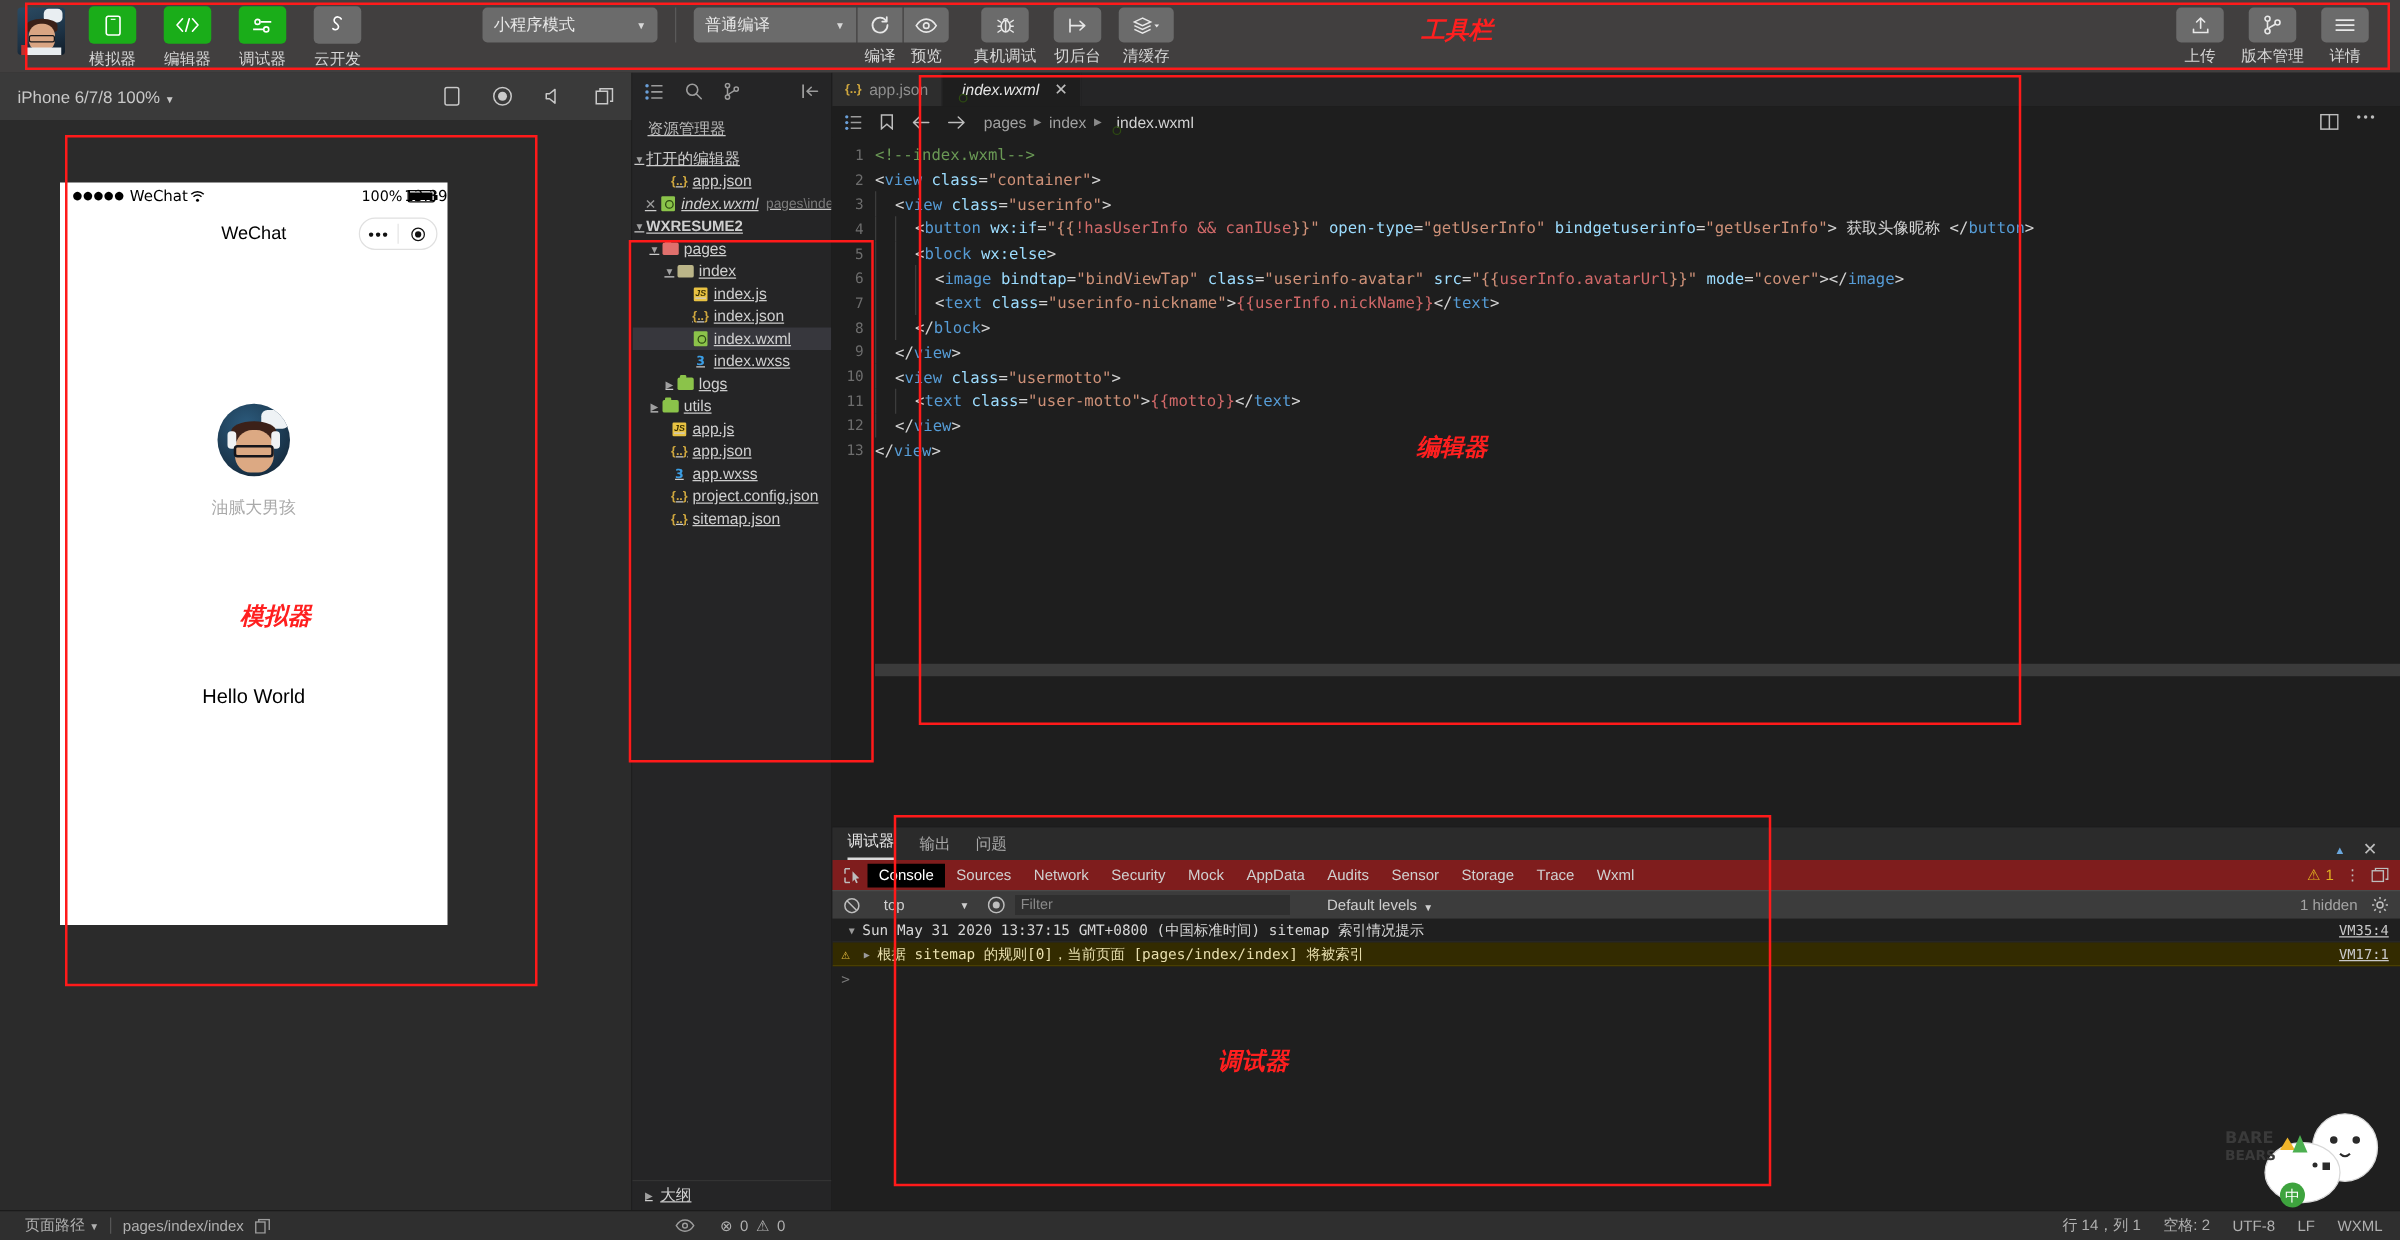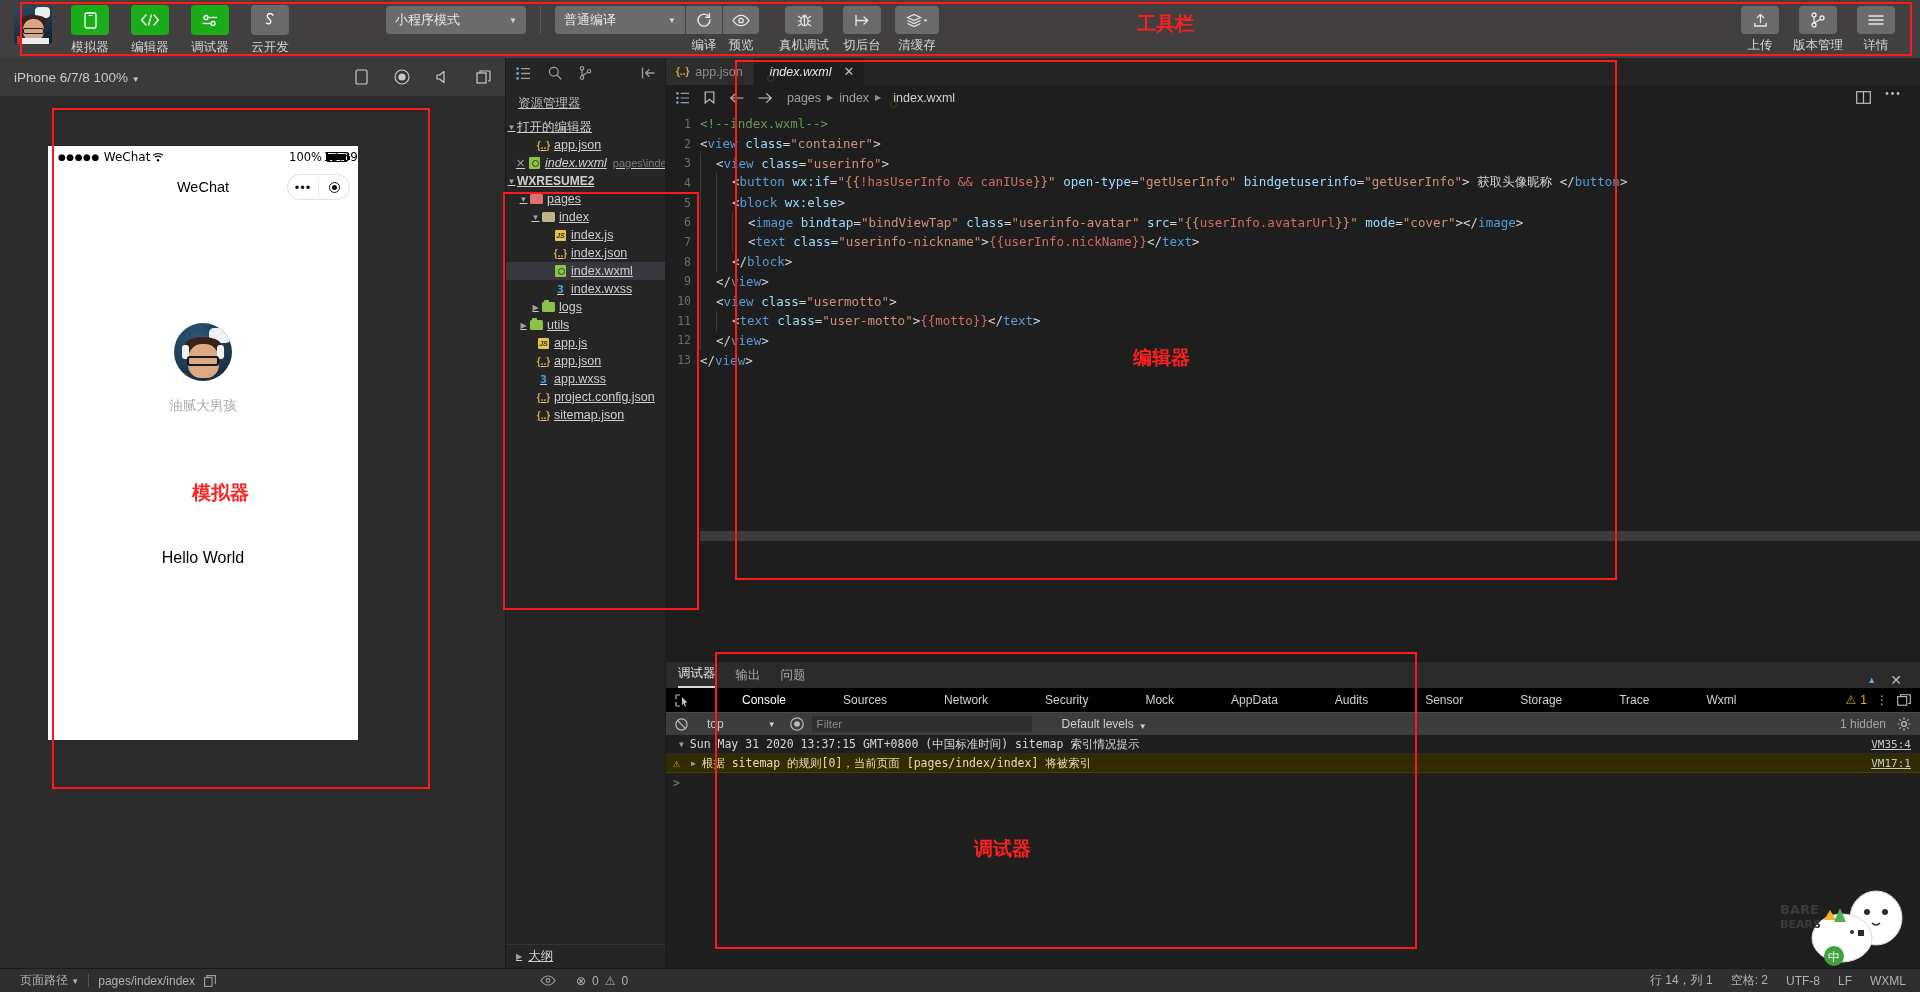--- a/index.html
+++ b/index.html
@@ -53,21 +53,21 @@
   .tb-select .caret { font-size:8px; margin-left:12px; color:#d8d8d8; }
   .tb-divider { width:1px; height:28px; background:#5a5959; margin:6px 14px 0 14px; }
   .tb-icobtn { display:flex; flex-direction:column; align-items:center; margin:0 7px; cursor:pointer; }
   .tb-icobtn .bx { width:38px; height:28px; margin-top:6px; border-radius:4px; background:#6b6b6b;
      display:flex; align-items:center; justify-content:center; color:#e8e8e8; }
   .tb-icobtn .lb { font-size:12.5px; color:#d6d6d6; margin-top:3px; white-space:nowrap; }
 
   .tb-right { margin-left:auto; display:flex; padding-right:18px; }
 
   .anno { color:#ff1f1f; font-weight:bold; position:absolute; pointer-events:none;
-          font-family:"DejaVu Sans","Liberation Sans",sans-serif; }
+          font-family:"DejaVu Sans","Liberation Sans",sans-serif;font-style:italic; }
   .redbox { position:absolute; border:2.5px solid #ff1a1a; pointer-events:none; }
 
   
   .main { flex:1; display:flex; min-height:0; }
 
   
   .sim-col { width:506px; flex:0 0 506px; background:#2b2b2b; display:flex; flex-direction:column;
              border-right:1px solid #1b1b1b; }
   .sim-bar { height:38px; display:flex; align-items:center; padding:0 14px; color:#c9c9c9;
              font-size:13.5px; background:#3a3a3a; }
@@ -159,22 +159,22 @@
   .scrollhint { position:absolute; left:34px; right:0; bottom:120px; height:10px; background:#3b3b3b; }
 
   
   .console { height:307px; flex:0 0 307px; background:#252526; display:flex; flex-direction:column;
              border-top:1px solid #1b1b1b; }
   .dbg-tabs { height:26px; display:flex; align-items:flex-end; padding:0 12px; background:#2b2b2b;
               gap:20px; font-size:12.5px; color:#a8a8a8; flex:0 0 26px; }
   .dbg-tabs .t { padding-bottom:4px; cursor:pointer; }
   .dbg-tabs .t.on { color:#e8e8e8; border-bottom:2px solid #dcdcdc; }
   .dbg-tabs .sp { margin-left:auto; display:flex; align-items:center; gap:14px; color:#bcbcbc; }
-  .dt-row { height:24px; background:#000000; display:flex; align-items:center; flex:0 0 24px;
-            color:#d0d0d0; font-size:12px; padding-left:4px;gap:39px; }
+  .dt-row { height:24px; background:#7f1d1d; display:flex; align-items:center; flex:0 0 24px;
+            color:#d0d0d0; font-size:12px; padding-left:4px; }
   .dt-row .pick { width:24px; display:flex; align-items:center; justify-content:center; color:#bdbdbd; }
   .dt-row .dtab { padding:0 9px; height:19px; line-height:19px; cursor:pointer; }
   .dt-row .dtab.on { background:#000; color:#fff; }
   .dt-row .right { margin-left:auto; display:flex; align-items:center; gap:9px; padding-right:9px; }
   .warnpill { color:#e0b020; display:flex; align-items:center; gap:4px; }
   .filterbar { height:23px; background:#3c3c3c; display:flex; align-items:center; flex:0 0 23px;
                border-top:1px solid #4a4a4a; color:#cfcfcf; font-size:12px; padding-left:4px; gap:8px; }
   .filterbar .ctx { display:flex; align-items:center; gap:44px; padding:0 6px; }
   .filterbar .fin { width:220px; height:16px; background:#2f2f2f; color:#8a8a8a; font-size:11.5px;
                     display:flex; align-items:center; padding:0 5px; border:none; }

